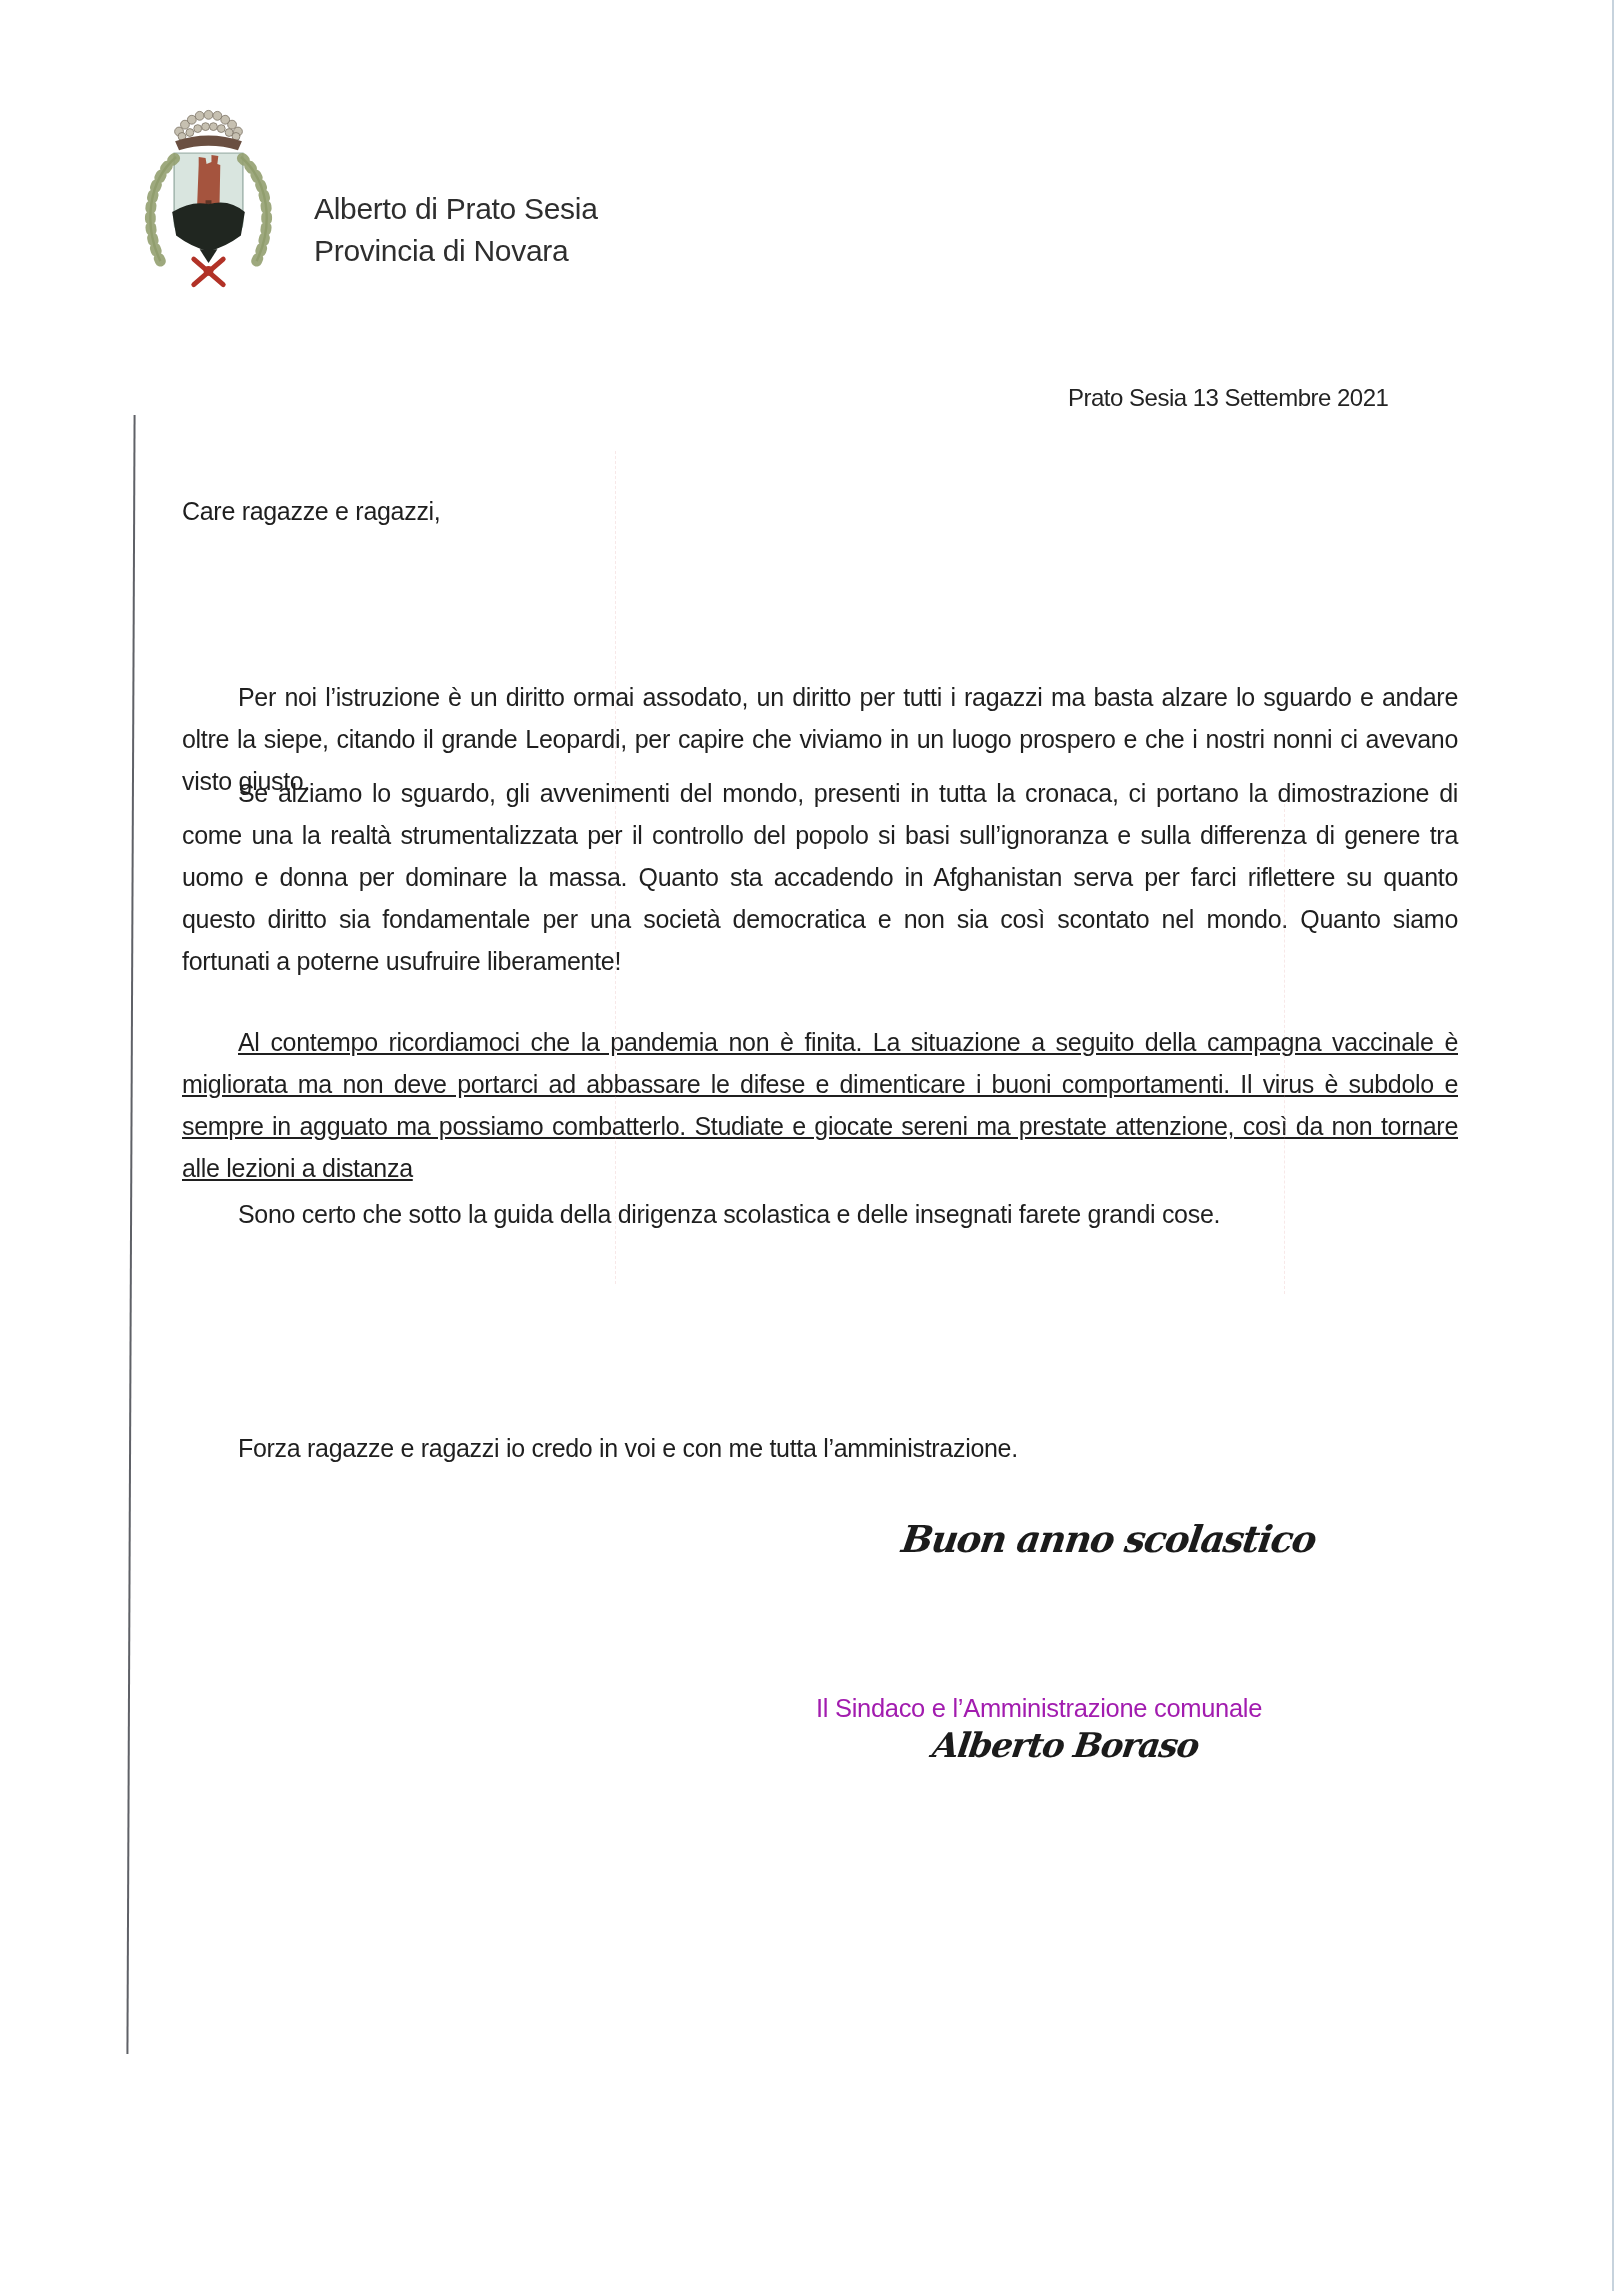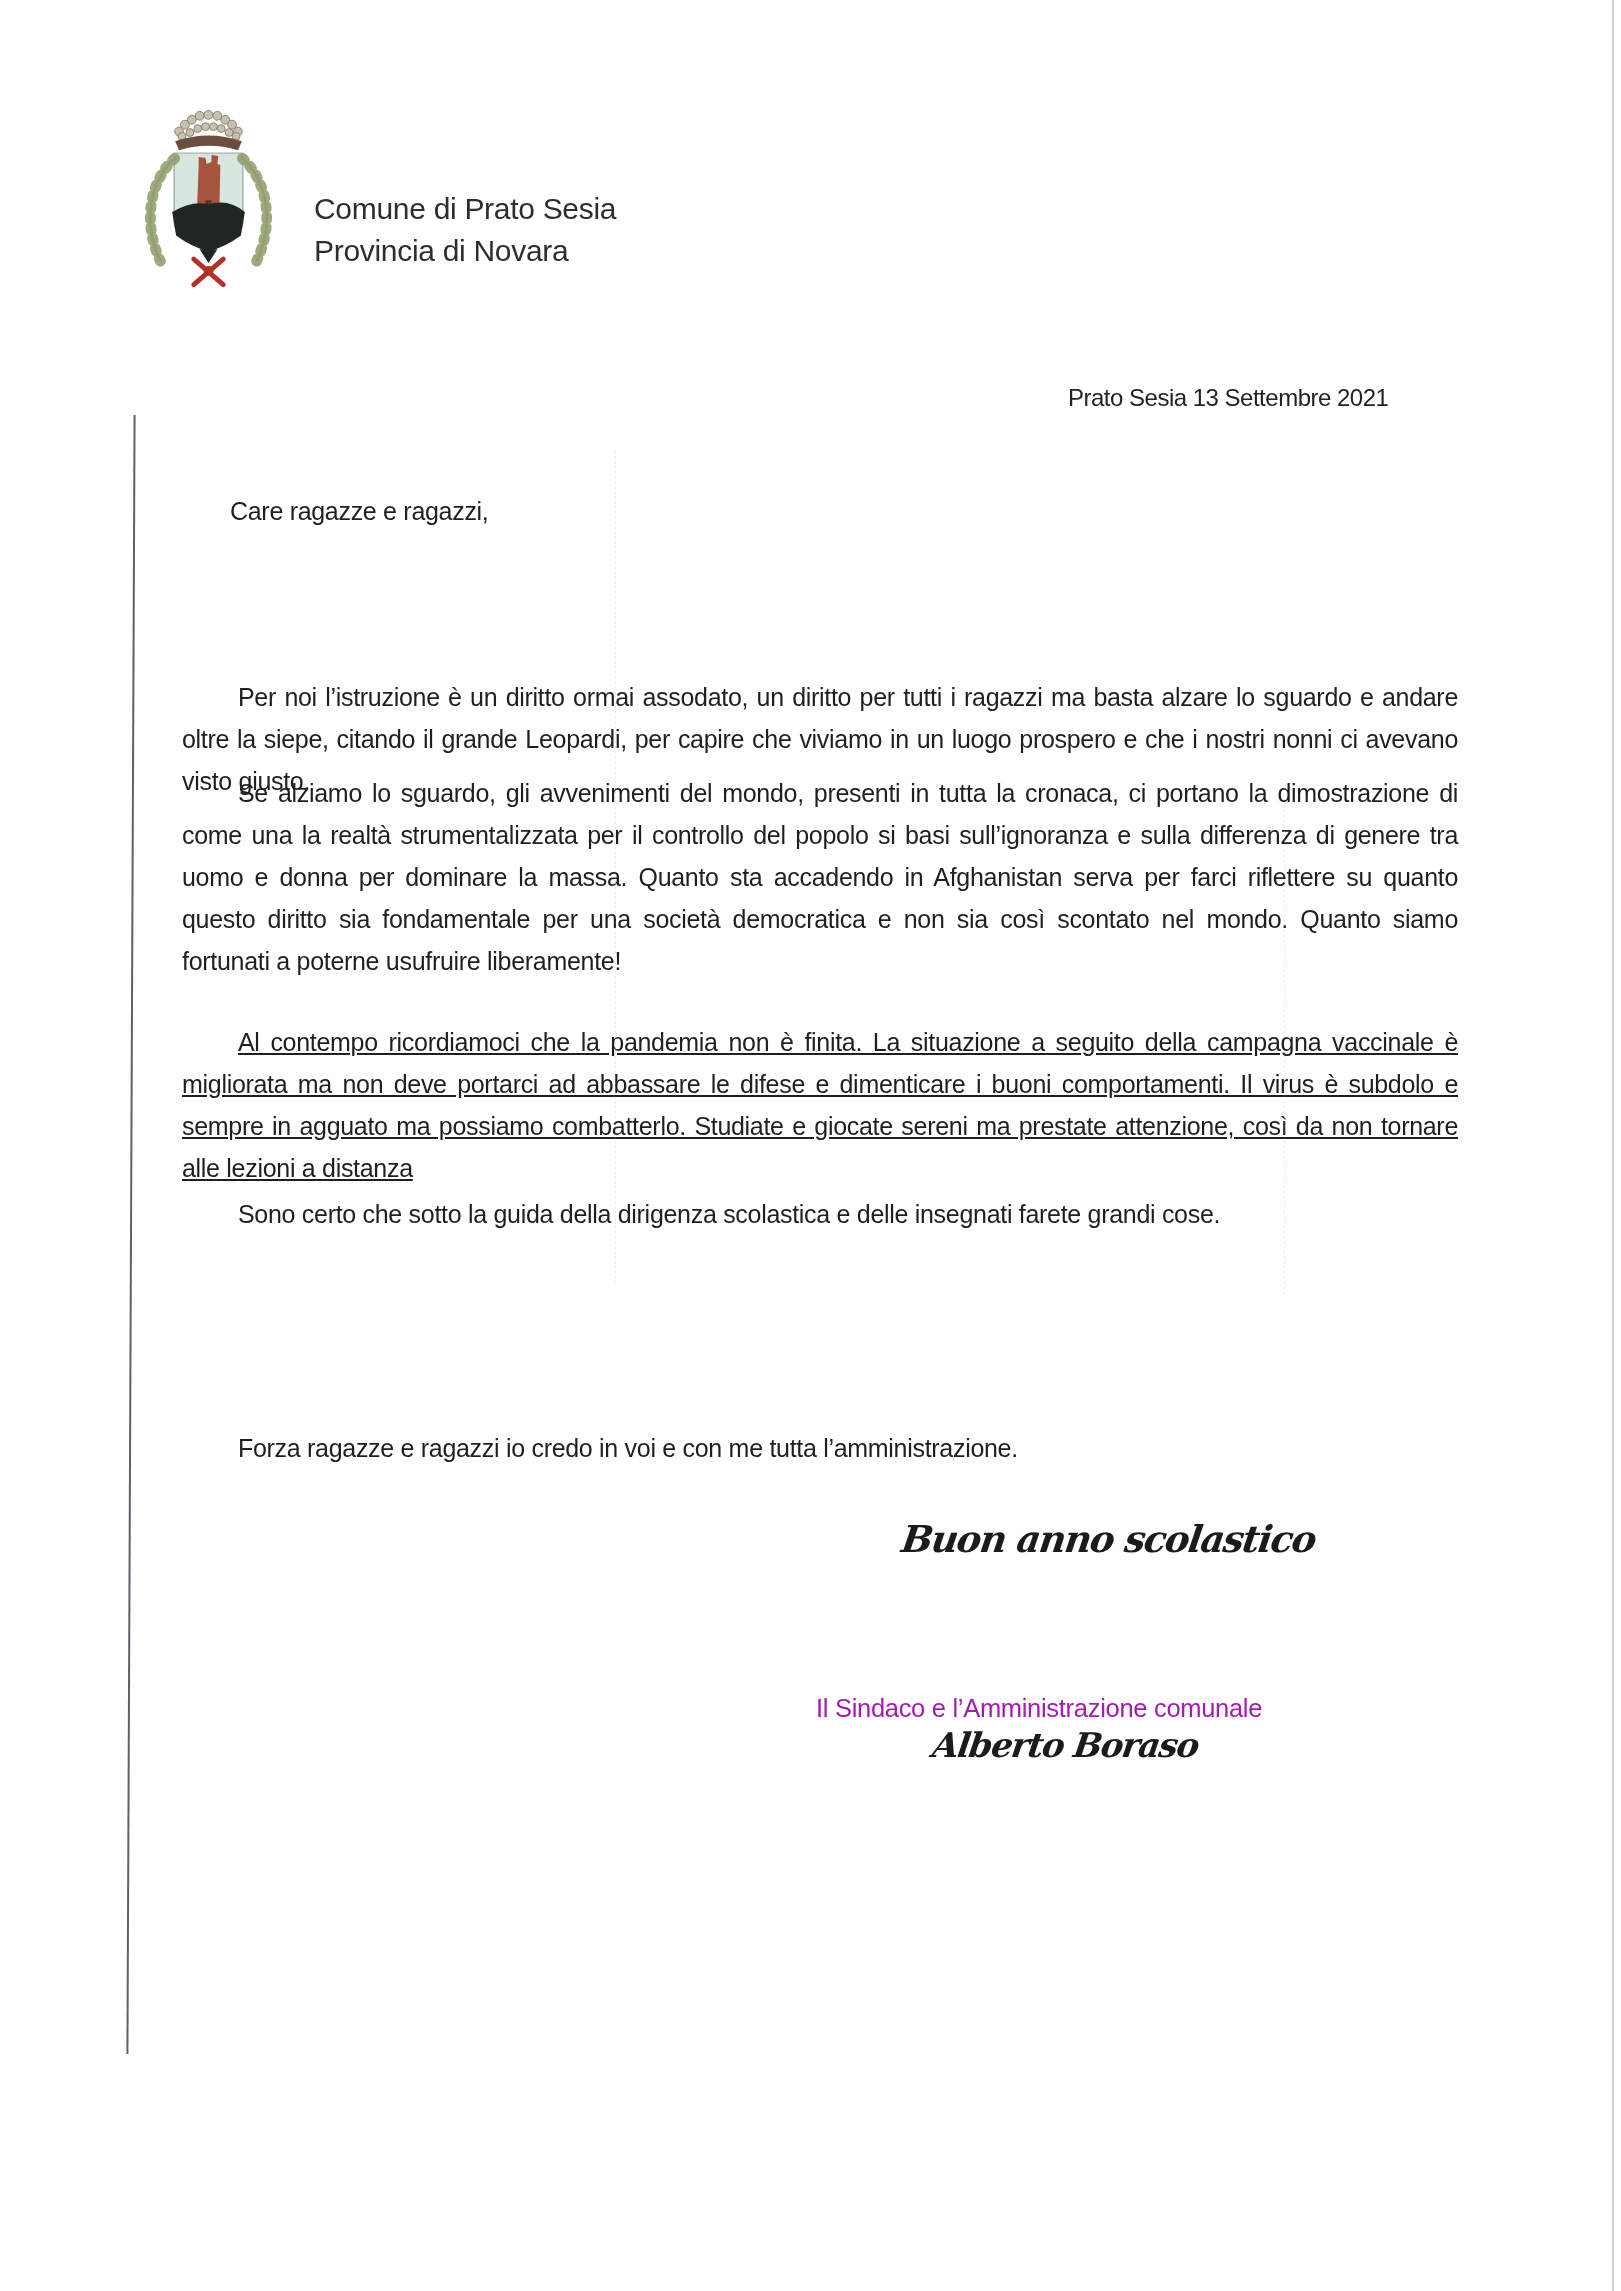--- a/index.html
+++ b/index.html
@@ -24,21 +24,21 @@
     white-space:nowrap;
   }
   
   .tblock {
     position:absolute; left:182px; width:1276px;
     font-size:25px; line-height:42px; letter-spacing:-0.3px;
     color:#1f1f1f;
   }
   .justify { text-align:justify; }
   .indent  { text-indent:56px; }
-  .salutation { top:490px;margin-left:48px; }
+  .salutation { top:490px; }
   .opening    { top:552px; }
   .p1 { top:676px; }
   .p2 { top:772px; }
   .p3 { top:1021px;text-decoration:underline; }
   .p4 { top:1193px; }
   .closing { top:1427px; }
   
   .script {
     position:absolute;
     font-family:"DejaVu Serif", serif;
@@ -117,21 +117,21 @@
     </g>
 
     <g stroke-linecap="round">
       <path d="M72,156 L102,182" stroke-width="5" fill="none" stroke="#b23227"></path>
       <path d="M102,156 L72,182" stroke-width="5" fill="none" stroke="#b23227"></path>
       <circle cx="87" cy="168" r="5" fill="#b23227"></circle>
     </g>
   </svg>
 
   <div class="org-block">
-    <div>Comune di Prato Sesia</div>
+    <div>Alberto di Prato Sesia</div>
     <div>Provincia di Novara</div>
   </div>
 
   <div class="date-line">Prato Sesia 13 Settembre 2021</div>
 
   <div class="tblock salutation">Care ragazze e ragazzi,</div>
 
   <div class="tblock p1 justify indent">Per noi l’istruzione è un diritto ormai assodato, un diritto per tutti i ragazzi ma basta alzare lo sguardo e andare oltre la siepe, citando il grande Leopardi, per capire che viviamo in un luogo prospero e che i nostri nonni ci avevano visto giusto.</div>
   <div class="tblock p2 justify indent">Se alziamo lo sguardo, gli avvenimenti del mondo, presenti in tutta la cronaca, ci portano la dimostrazione di come una la realtà strumentalizzata per il controllo del popolo si basi sull’ignoranza e sulla differenza di genere tra uomo e donna per dominare la massa. Quanto sta accadendo in Afghanistan serva per farci riflettere su quanto questo diritto sia fondamentale per una società democratica e non sia così scontato nel mondo. Quanto siamo fortunati a poterne usufruire liberamente!</div>
   <div class="tblock p3 justify indent">Al contempo ricordiamoci che la pandemia non è finita. La situazione a seguito della campagna vaccinale è migliorata ma non deve portarci ad abbassare le difese e dimenticare i buoni comportamenti. Il virus è subdolo e sempre in agguato ma possiamo combatterlo.  Studiate e giocate sereni ma prestate attenzione, così da non tornare alle lezioni a distanza</div>

